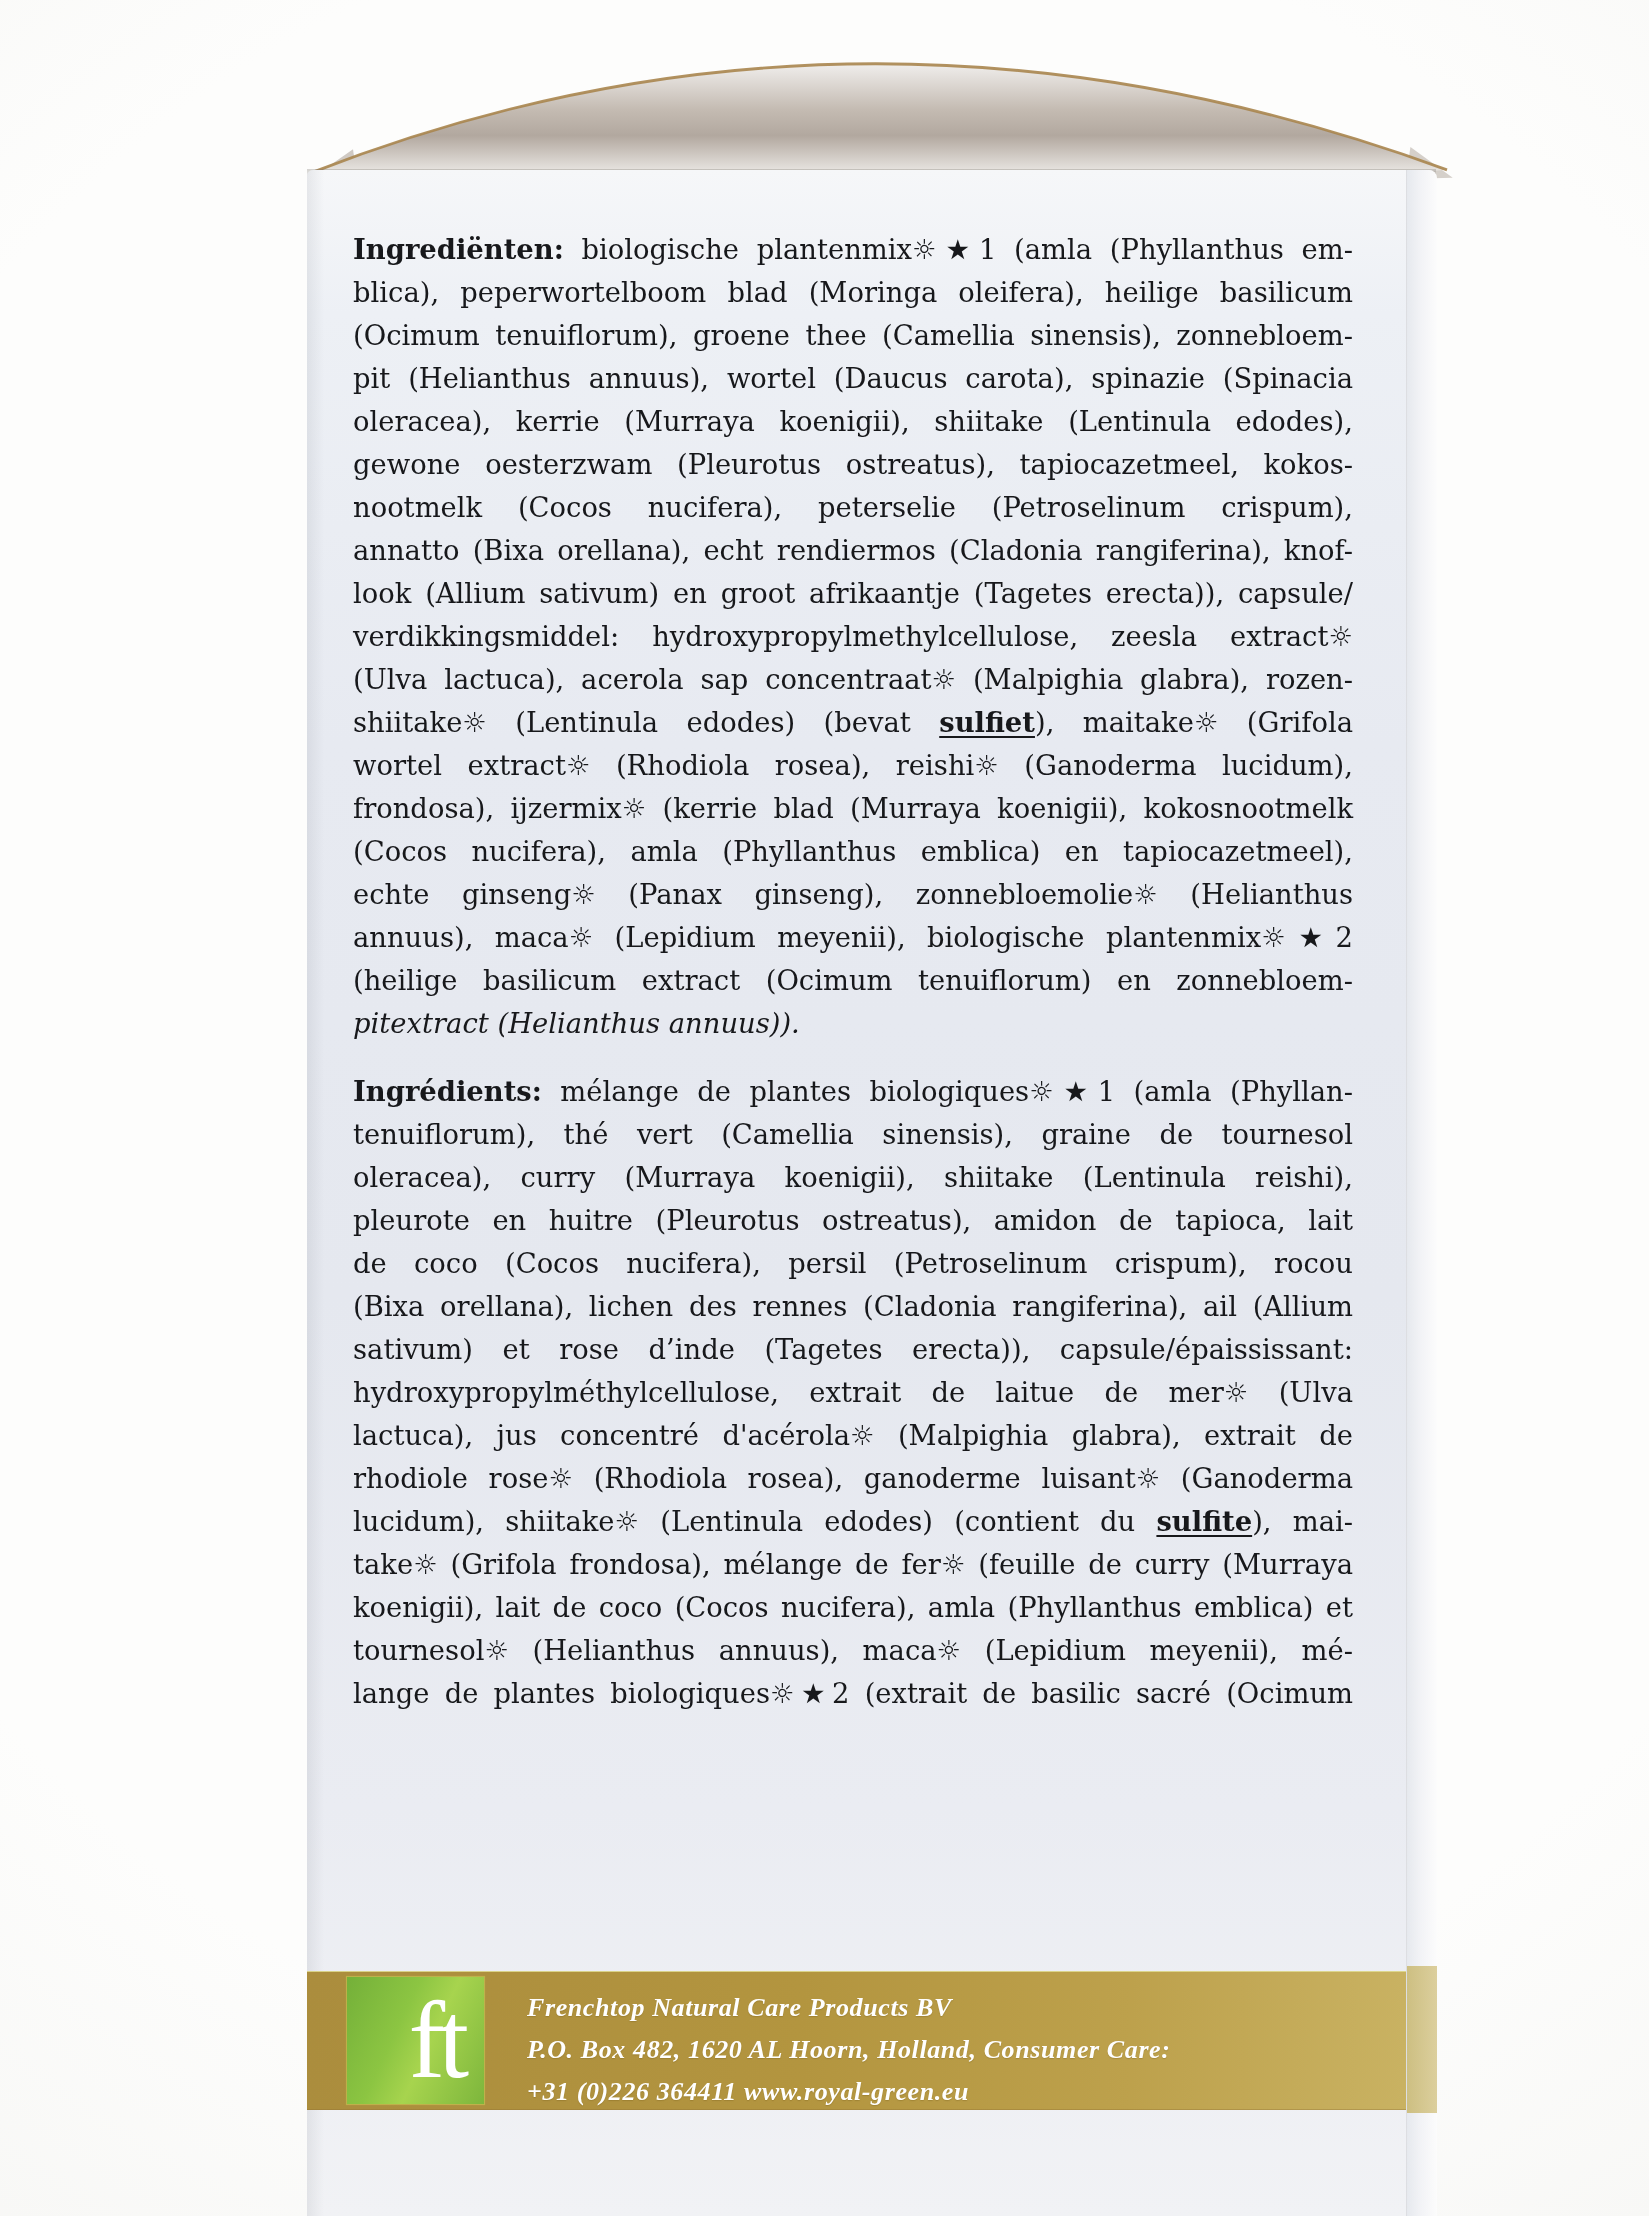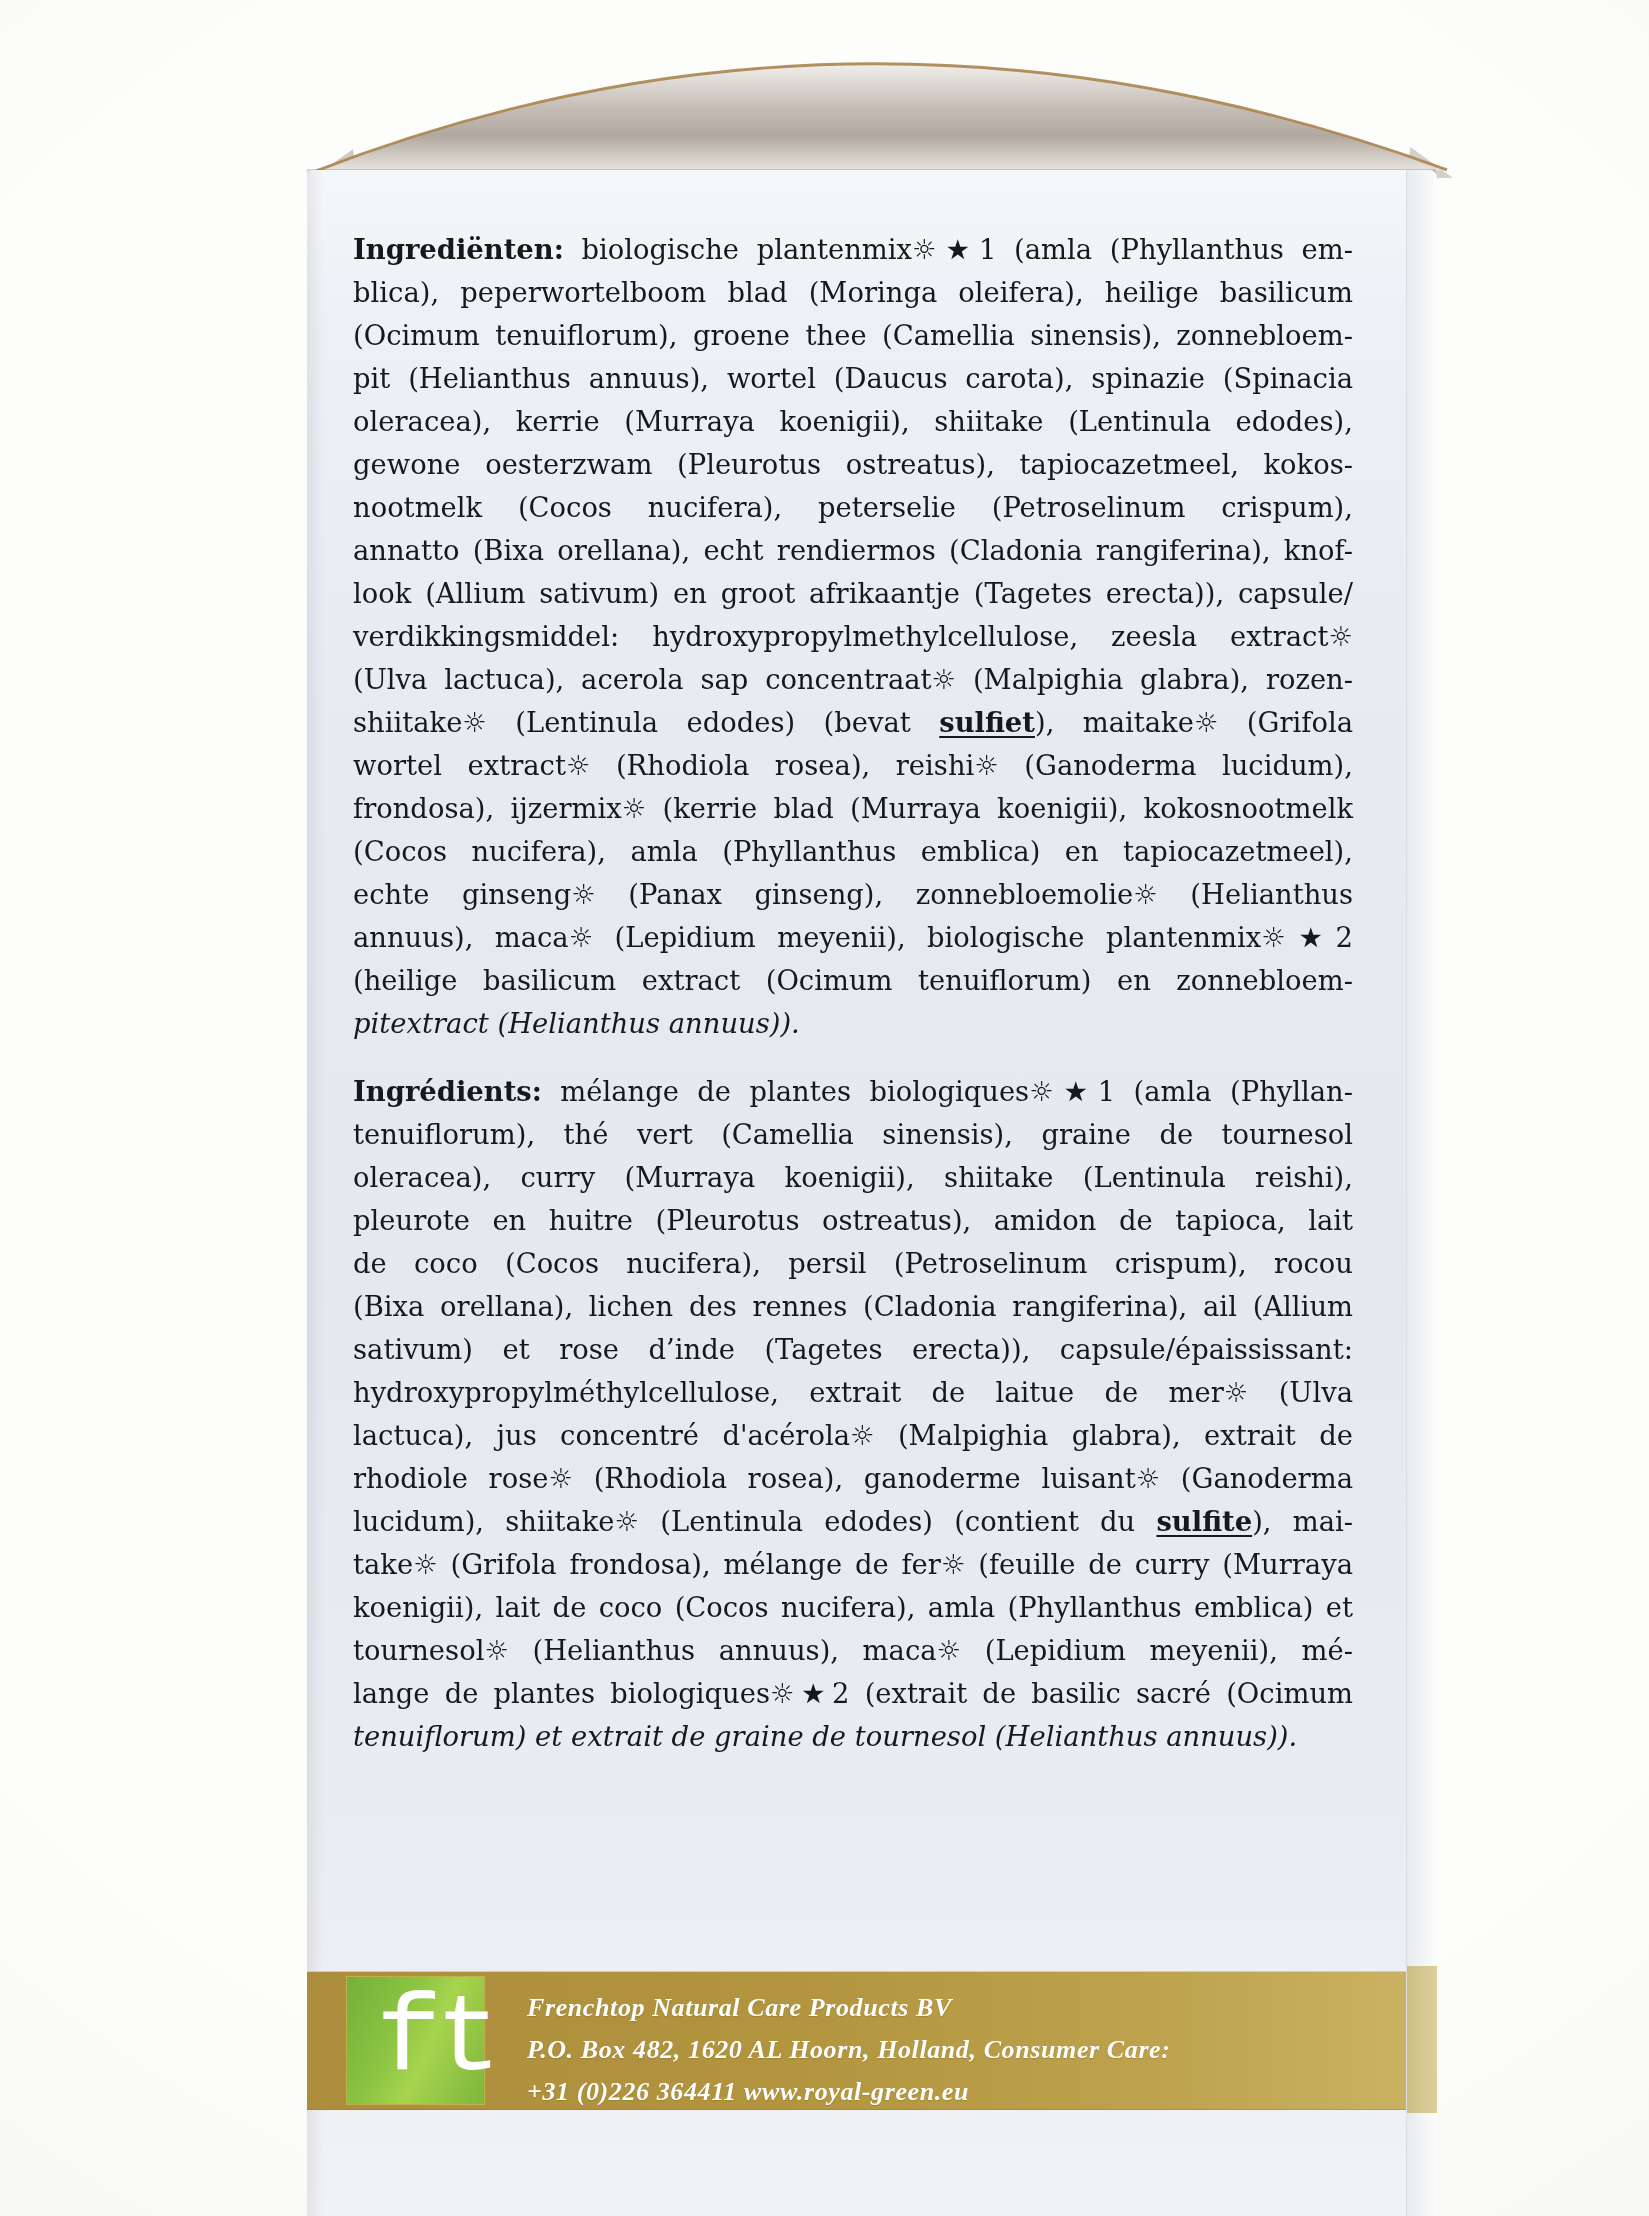--- a/index.html
+++ b/index.html
@@ -62,21 +62,21 @@
     border-bottom:1.1px solid rgba(140,110,50,0.35);
   }
   .ft-badge{
     position:absolute;left:40px;top:4.6px;width:137px;height:127px;
     background:
       linear-gradient(115deg,#74b039 0%,#8cc542 38%,#a7d44e 58%,#7db63c 100%);
     box-shadow:0 0 0 1.1px rgba(210,220,90,0.45);
     display:flex;align-items:center;justify-content:center;
   }
   .ft-badge span{
-    font-family:Liberation Mono, monospace;font-size:110px;line-height:114px;
+    font-family:Liberation Serif, serif;font-size:110px;line-height:114px;
     color:#ffffff;letter-spacing:-0.06em;margin-left:40px;
   }
   .band-lines{
     position:absolute;left:220px;top:15px;width:857px;
     font-family:"Liberation Serif", serif;font-style:italic;font-weight:700;
     font-size:26px;line-height:42px;color:#ffffff;letter-spacing:0.6px;
     text-shadow:0 0.6px 1.1px rgba(120,95,30,0.35);
   }
 </style>
 </head>
@@ -136,21 +136,20 @@
           <div class="line">(Bixa orellana), lichen des rennes (Cladonia rangiferina), ail (Allium</div>
           <div class="line">sativum) et rose d’inde (Tagetes erecta)), capsule/épaississant:</div>
           <div class="line">hydroxypropylméthylcellulose, extrait de laitue de mer☼ (Ulva</div>
           <div class="line">lactuca), jus concentré d'acérola☼ (Malpighia glabra), extrait de</div>
           <div class="line">rhodiole rose☼ (Rhodiola rosea), ganoderme luisant☼ (Ganoderma</div>
           <div class="line">lucidum), shiitake☼ (Lentinula edodes) (contient du <strong class="allergen">sulfite</strong>), mai-</div>
           <div class="line">take☼ (Grifola frondosa), mélange de fer☼ (feuille de curry (Murraya</div>
           <div class="line">koenigii), lait de coco (Cocos nucifera), amla (Phyllanthus emblica) et</div>
           <div class="line">tournesol☼ (Helianthus annuus), maca☼ (Lepidium meyenii), mé-</div>
           <div class="line">lange de plantes biologiques☼★2 (extrait de basilic sacré (Ocimum</div>
-          <div class="line last">tenuiflorum) et extrait de graine de tournesol (Helianthus annuus)).</div>
         </div>
     </div>
 
     <div class="band">
       <div class="ft-badge">
         <span>ft</span>
       </div>
       <div class="band-lines">
         <div>Frenchtop Natural Care Products BV</div>
         <div>P.O. Box 482, 1620 AL Hoorn, Holland, Consumer Care:</div>

